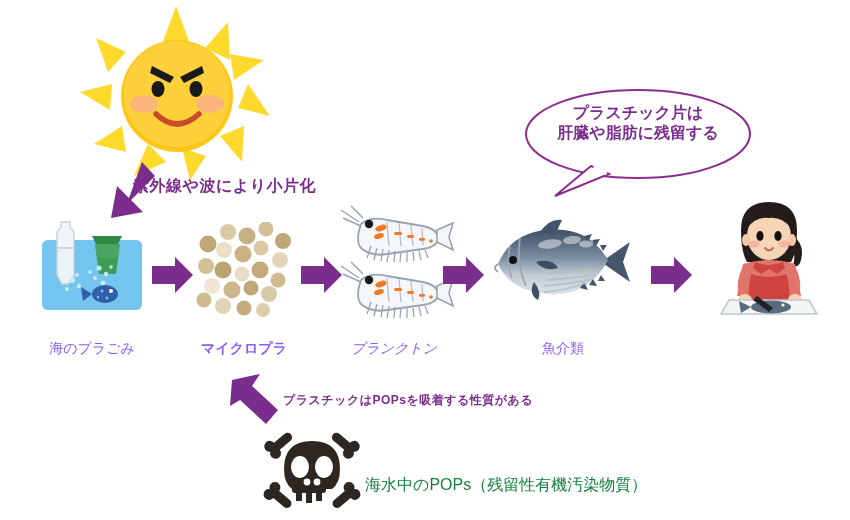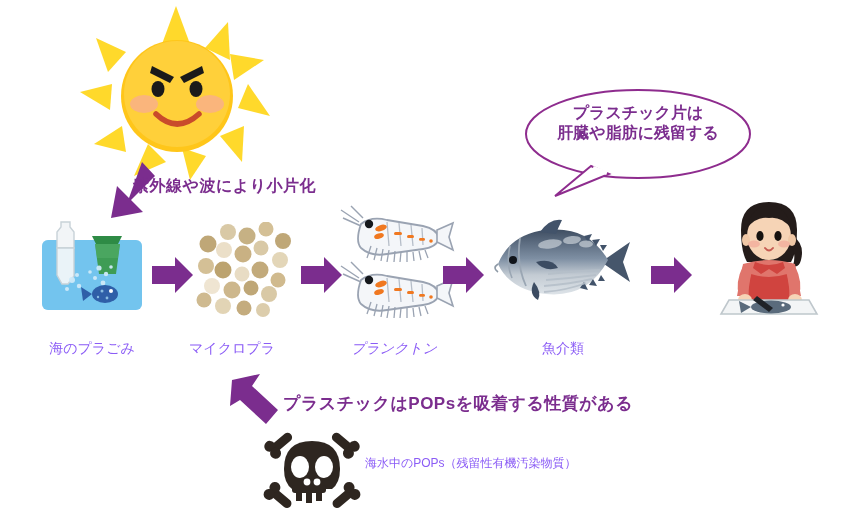--- a/index.html
+++ b/index.html
@@ -21,31 +21,32 @@
   .abs { position: absolute; }
 
   
   .annot {
     color: #7B2D8E;
     font-weight: 700;
     white-space: nowrap;
     letter-spacing: 0.5px;
   }
   .annot-uv  { font-size: 16px; text-align: center; }
-  .annot-pops{ font-size: 17px; }
+  .annot-pops{ font-size: 12px; }
   .stage-label {
     color: #8b5cf6;
     font-size: 14px;
     text-align: center;
     white-space: nowrap;
   }
   .pops-label {
-    color: #8b5cf6;
-    font-size: 12px;
+    color: #15803d;
+    font-size: 16px;
     white-space: nowrap;
+    margin-top: 20px;
   }
   .bubble-text {
     color: #7B2D8E;
     font-size: 16px;
     font-weight: 700;
     text-align: center;
     line-height: 1.28;
     white-space: nowrap;
   }
 </style>
@@ -371,21 +372,21 @@
       <path d="M68,80 L32,110 L86,88 Z" fill="#ffffff" stroke="#8E2C8E" stroke-width="2"></path>
       <path d="M70,82 L84,87" stroke="#ffffff" stroke-width="4"></path>
     </svg>
   </div>
   <div class="abs" style="left:523px; top:103px; width:230px;">
     <div class="bubble-text">プラスチック片は</div>
     <div class="bubble-text">肝臓や脂肪に残留する</div>
   </div>
 
   <div class="abs stage-label" style="left:22px; top:340px; width:140px;">海のプラごみ</div>
-  <div class="abs stage-label" style="left:162px; top:340px; width:140px;">マイクロプラ</div>
+  <div class="abs stage-label" style="left:174px; top:340px; width:140px;font-weight:bold;">マイクロプラ</div>
   <div class="abs stage-label" style="left:324px; top:340px; width:140px;font-style:italic;">プランクトン</div>
   <div class="abs stage-label" style="left:493px; top:340px; width:140px;">魚介類</div>
 
   <div class="abs" style="left:226px; top:372px; width:60px; height:58px;">
     <svg width="60" height="58" viewBox="0 0 60 58">
       <polygon points="6,8 34,2 26,14 52,38 40,52 14,28 4,34" fill="#7B2D8E"></polygon>
     </svg>
   </div>
 
   <div class="abs annot annot-pops" style="left:283px; top:392px;">プラスチックはPOPsを吸着する性質がある</div>

